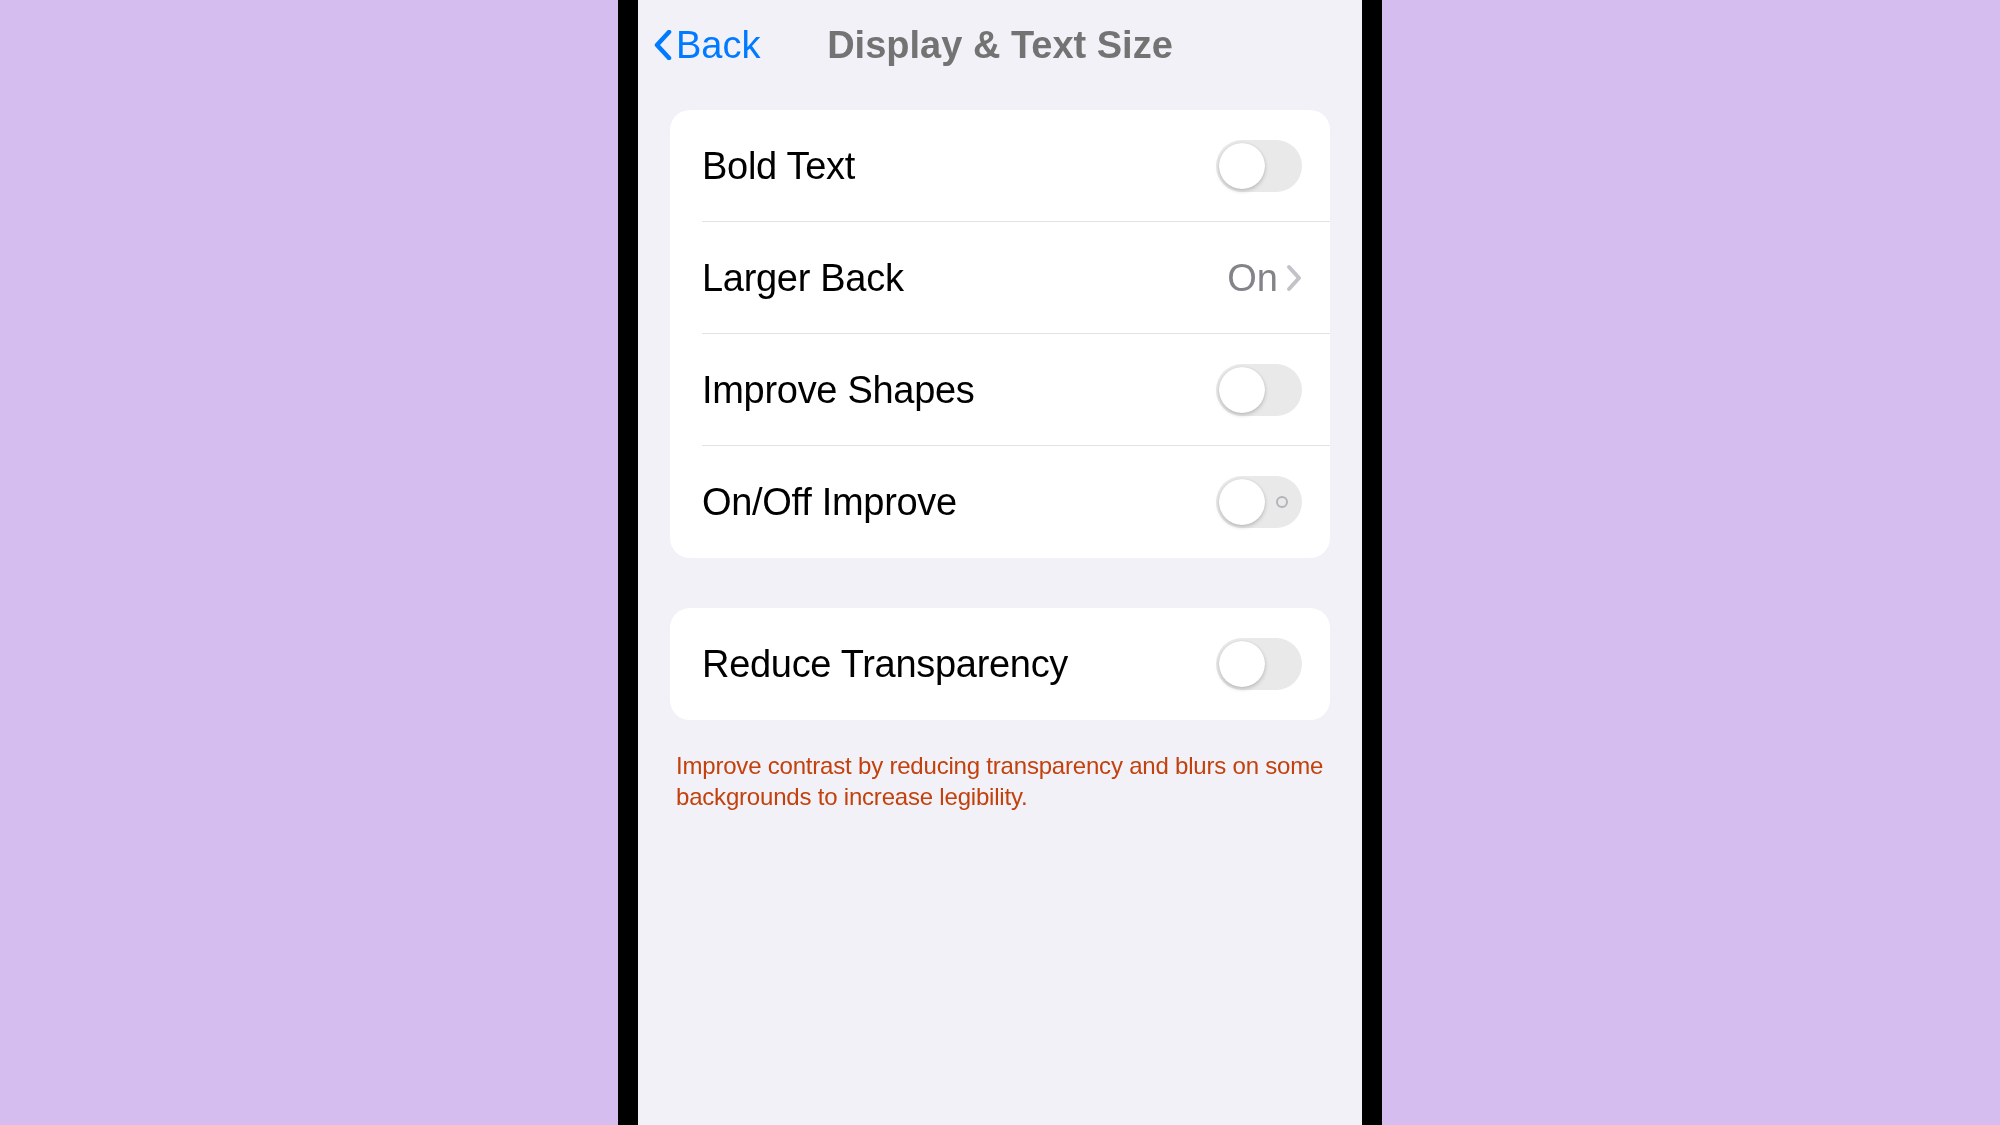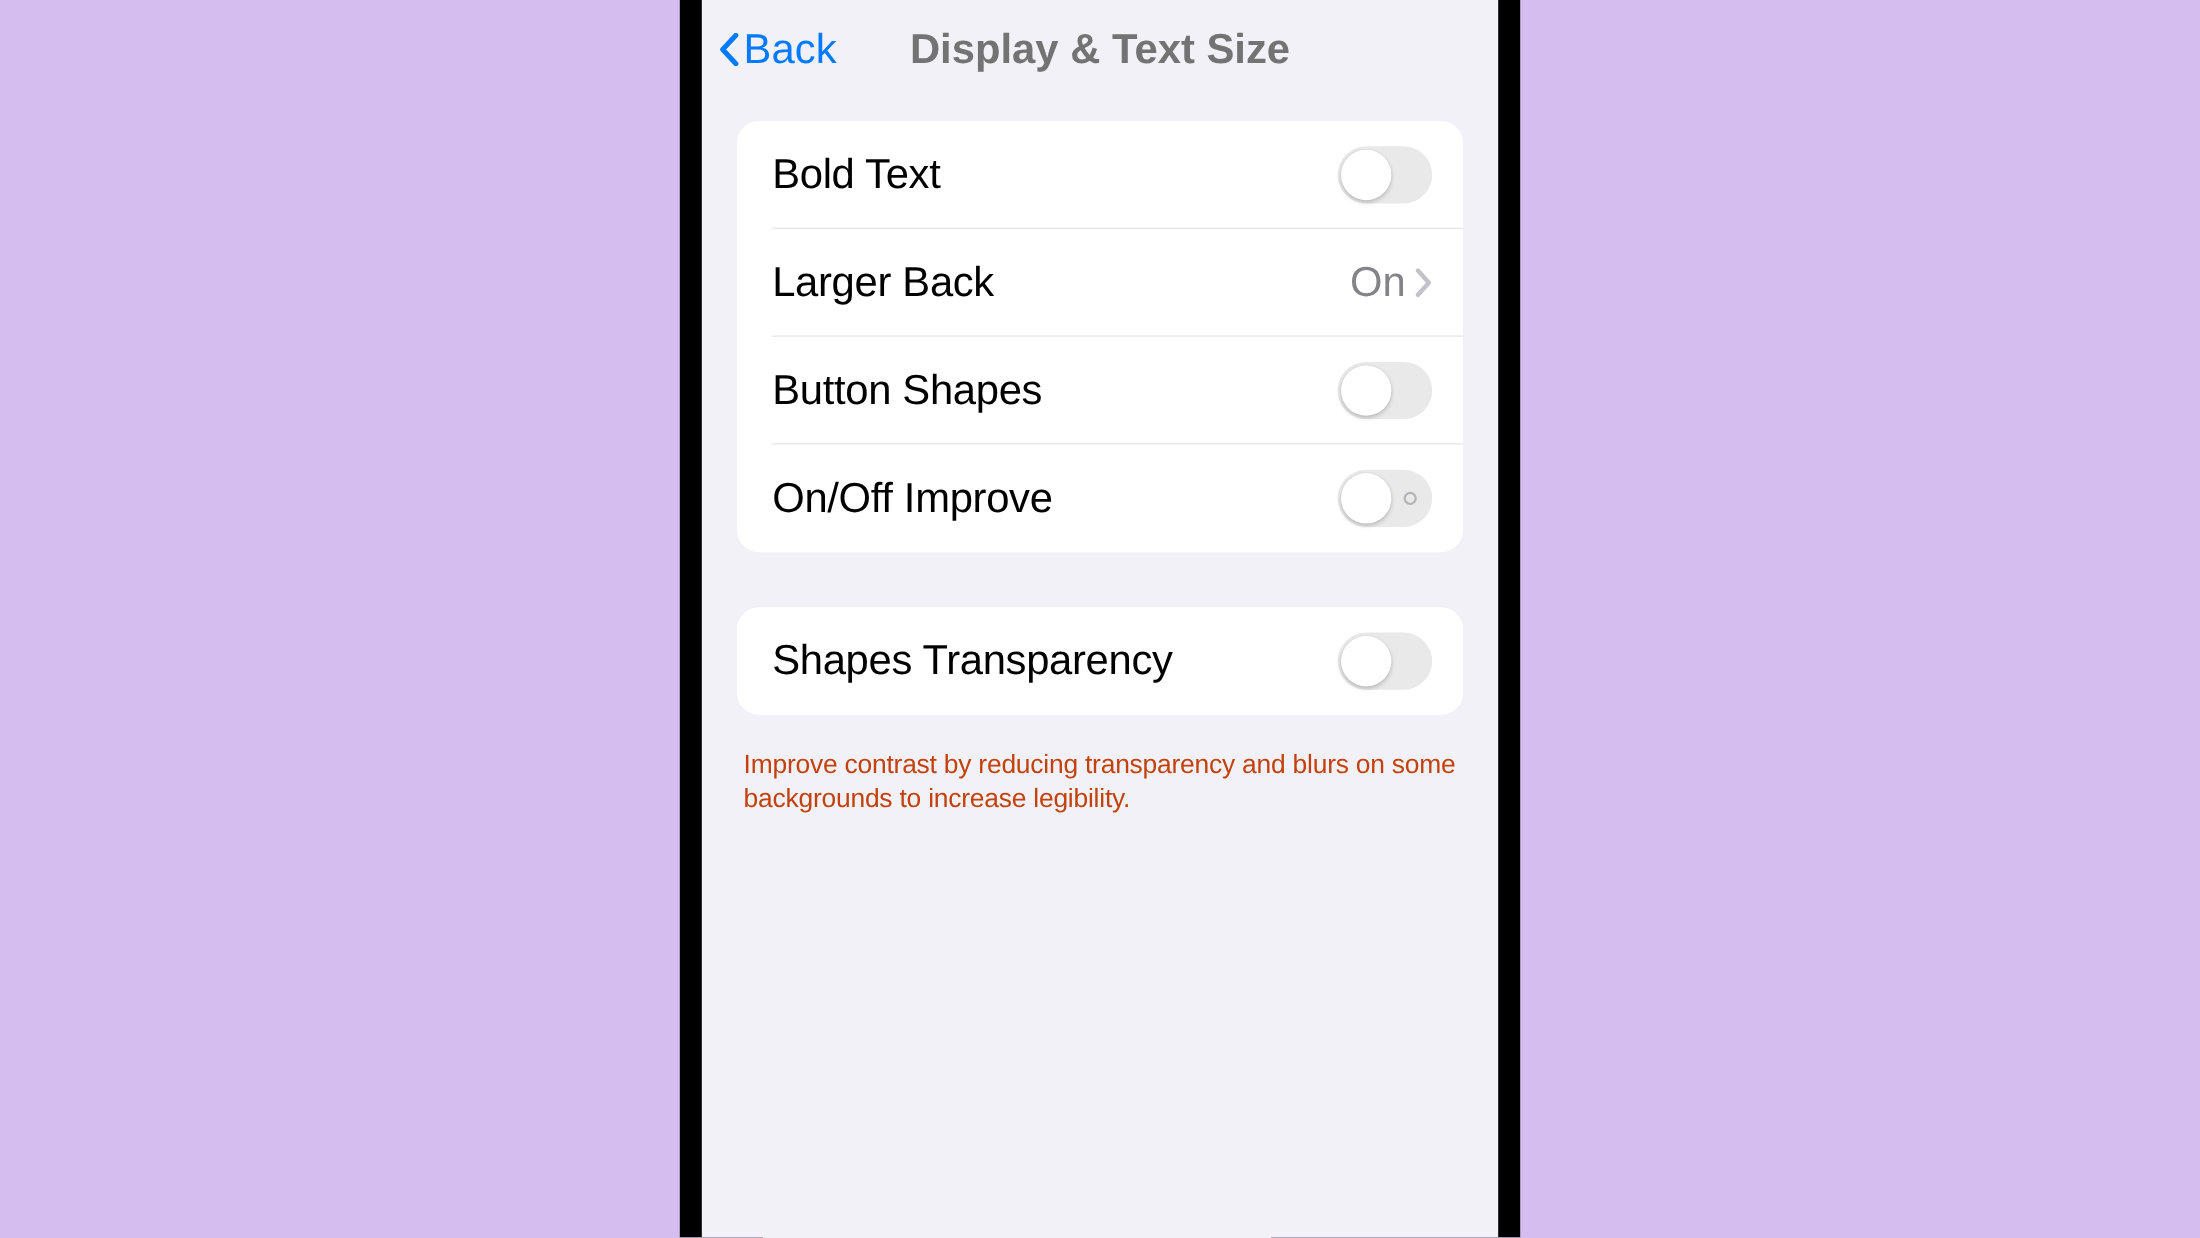--- a/index.html
+++ b/index.html
@@ -68,21 +68,21 @@
       padding: 16px 6px 0 6px;
       font-size: 24px;
       color: #c2410c;
       line-height: 1.3;
       letter-spacing: -0.2px;
     }
     .row {
       display: flex;
       align-items: center;
       justify-content: space-between;
-      height: 98px;
+      height: 112px;
       padding: 0 28px 0 32px;
       position: relative;
     }
     .row:not(:last-child)::after {
       content: "";
       position: absolute;
       left: 32px; right: 0; bottom: 0;
       height: 1px;
       background: #e2e1e6;
     }
@@ -167,39 +167,39 @@
             <span class="row-value">On</span>
             <span class="chevron-right-icon">
               <svg viewBox="0 0 16 28" width="16" height="28">
                   <polyline points="3,3 13,14 3,25" fill="none" stroke="#c3c2c9" stroke-width="4" stroke-linecap="round" stroke-linejoin="round"></polyline>
                 </svg>
             </span>
           </div>
         </div>
 
         <div class="row">
-          <span class="row-label">Button Shapes</span>
+          <span class="row-label">Improve Shapes</span>
           <div class="toggle">
             <div class="toggle-knob"></div>
           </div>
         </div>
 
         <div class="row">
           <span class="row-label">On/Off Improve</span>
           <div class="toggle">
             <span class="toggle-off-label"></span>
             <div class="toggle-knob"></div>
           </div>
         </div>
 
       </div>
 
       <div class="group">
         <div class="row">
-          <span class="row-label">Shapes Transparency</span>
+          <span class="row-label">Reduce Transparency</span>
           <div class="toggle">
             <div class="toggle-knob"></div>
           </div>
         </div>
       </div>
 
       <div class="footer-text" style="margin-top:-36px">Improve contrast by reducing transparency and blurs on some backgrounds to increase legibility.</div>
 
     </div>
 

